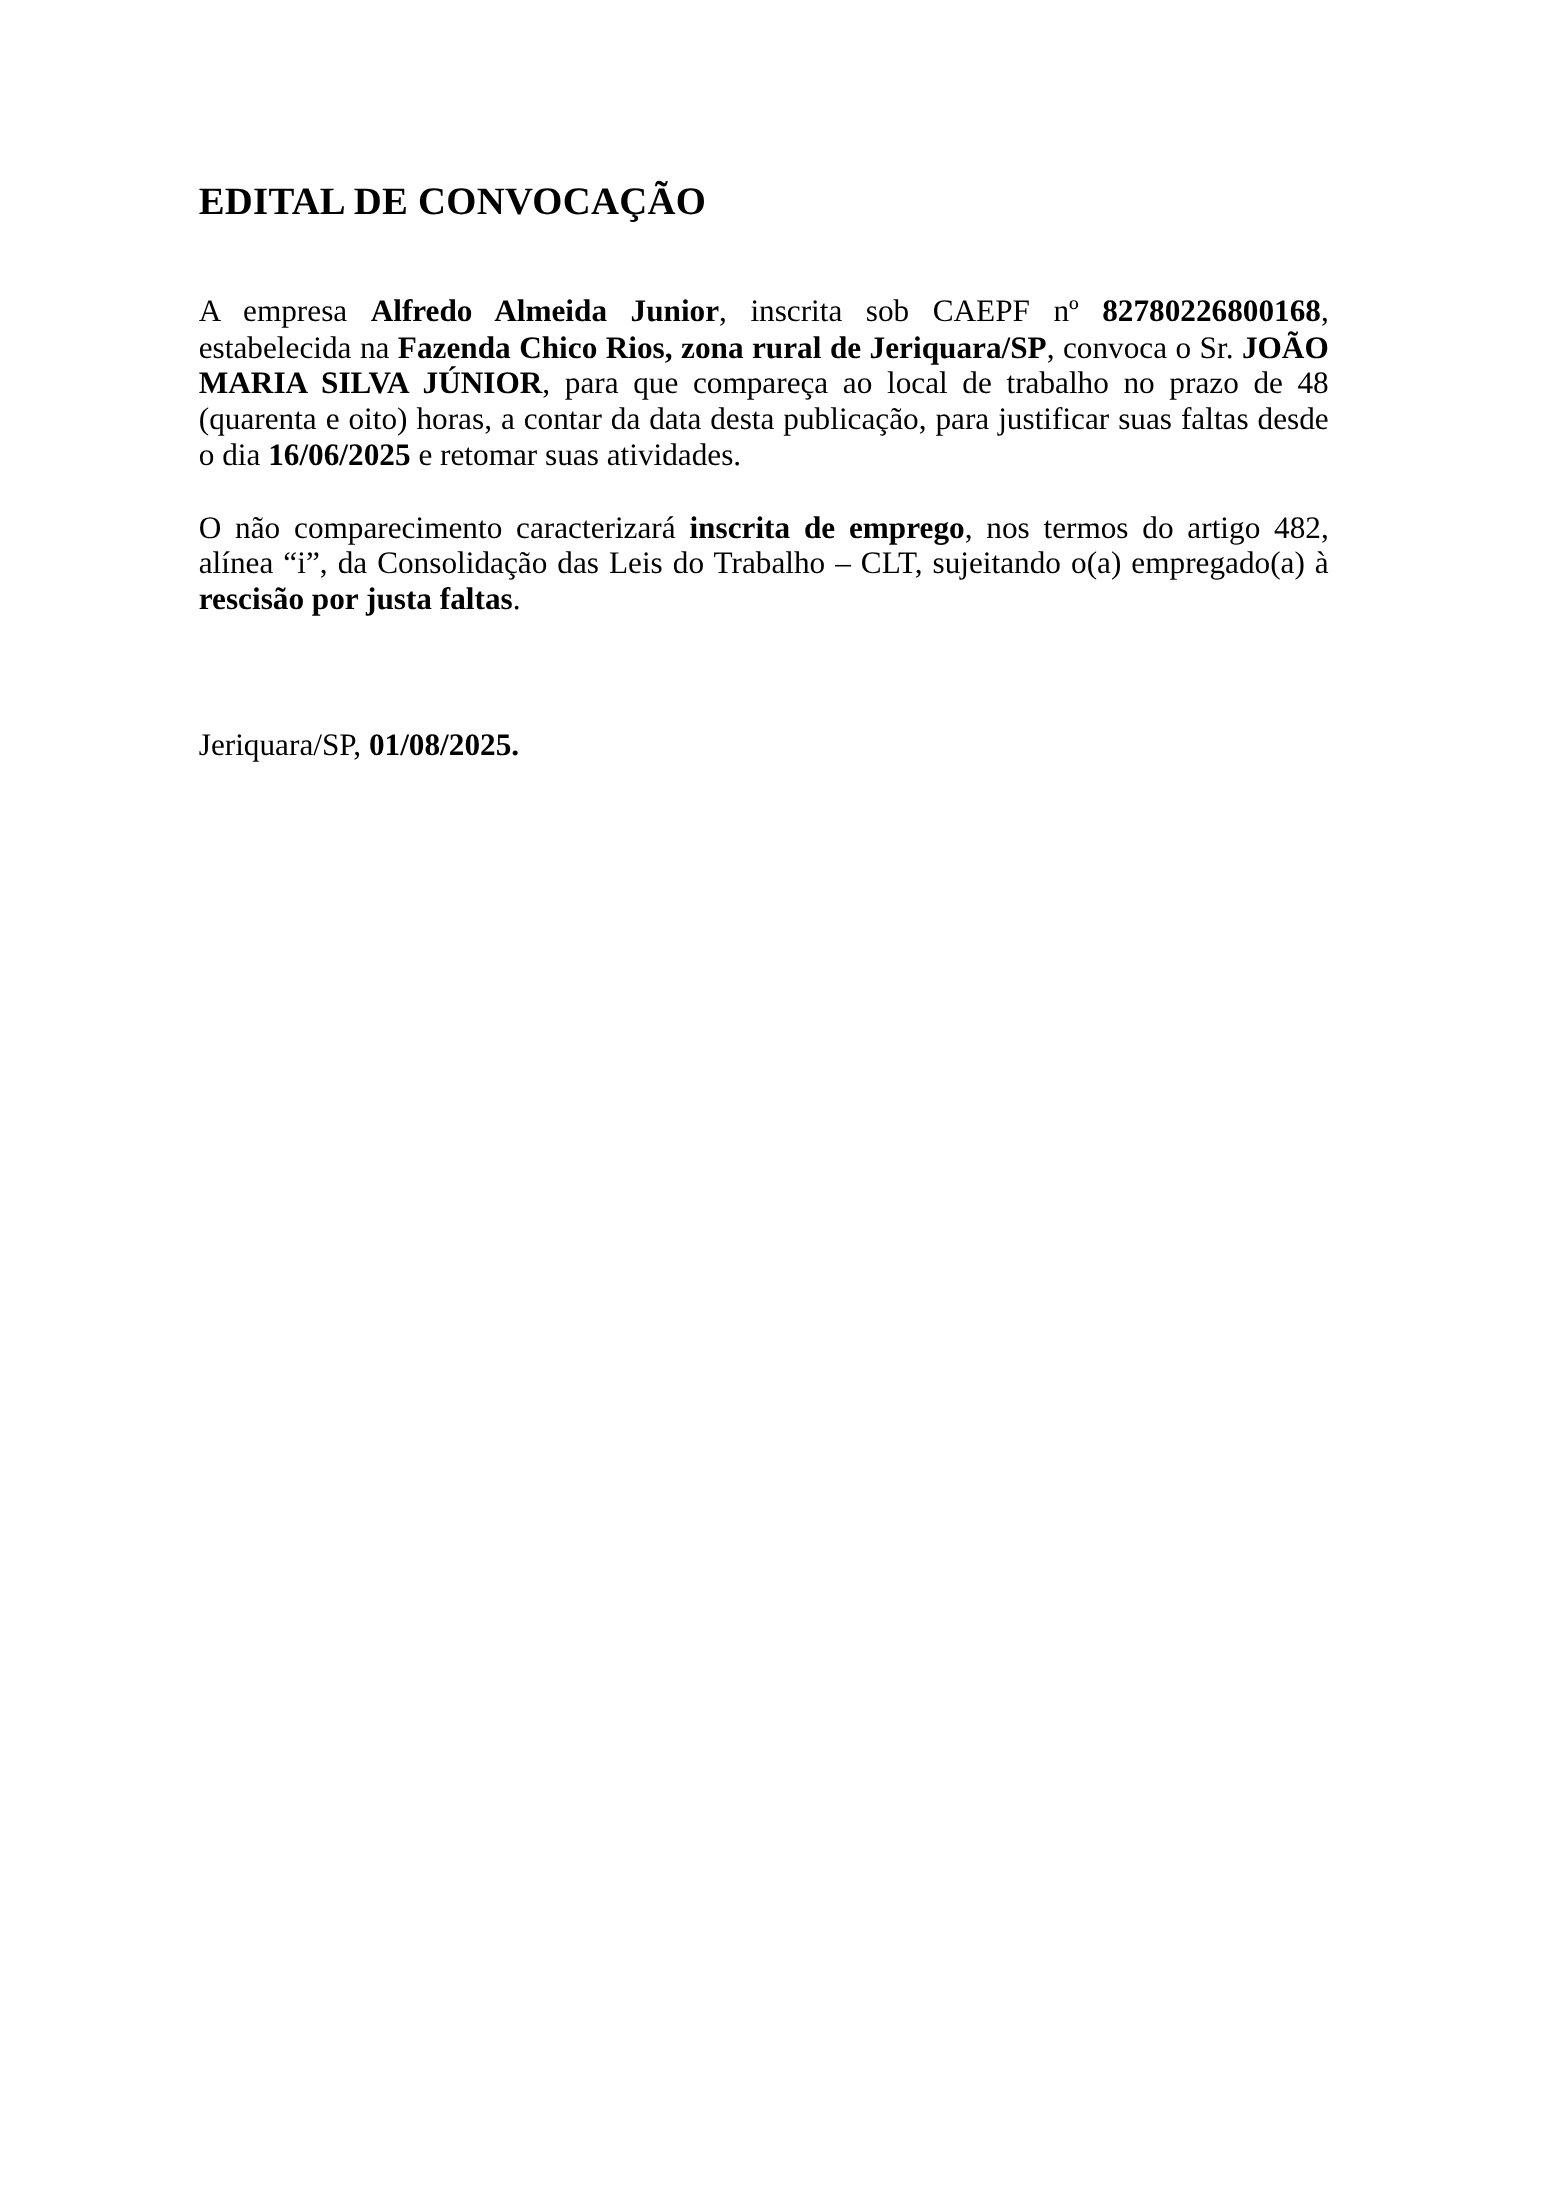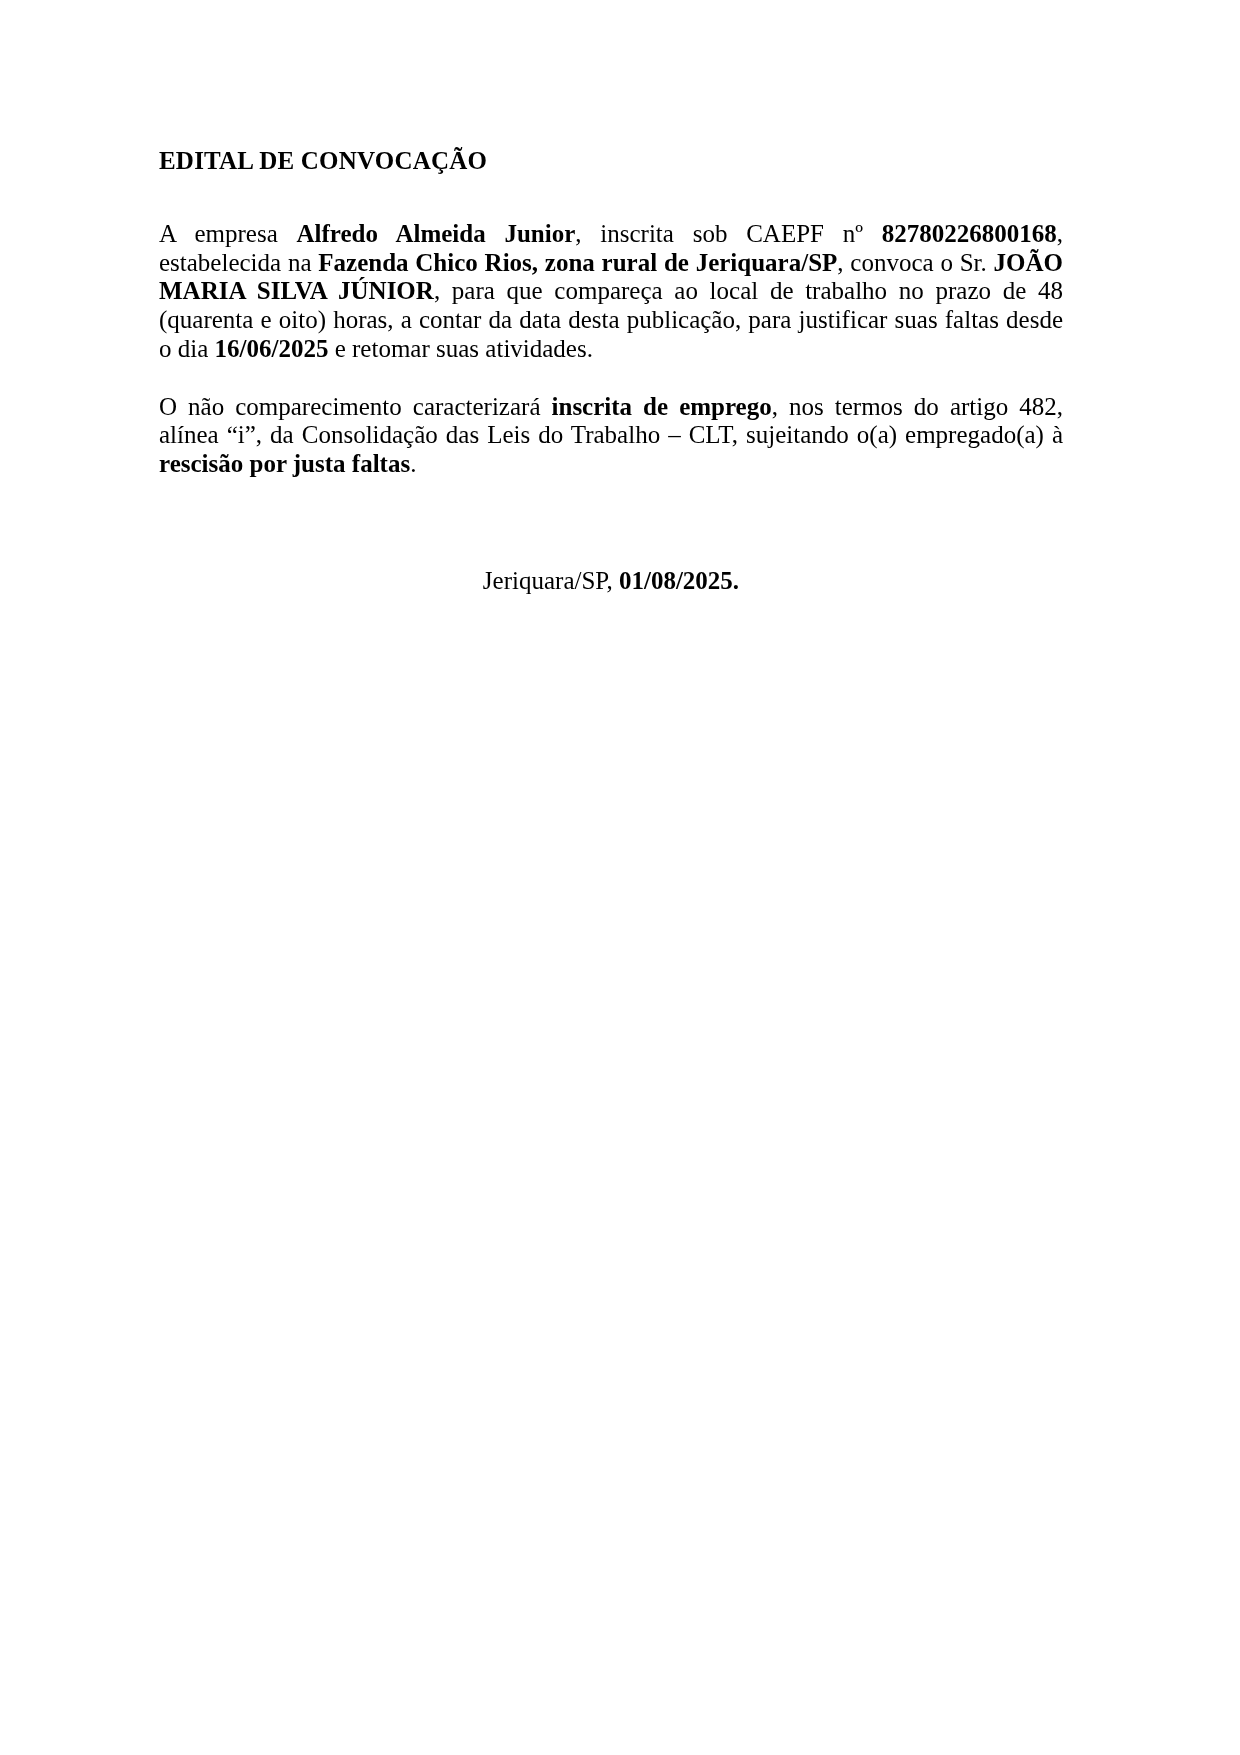--- a/index.html
+++ b/index.html
@@ -19,36 +19,36 @@
     position: absolute;
     left: 159px;
     top: 146px;
     width: 904px;
     font-family: "Liberation Serif", "DejaVu Serif", serif;
     font-size: 25px;
     color: #000000;
   }
   .doc-title {
     margin: 0;
-    font-size: 25px;
+    font-size: 31px;
     font-weight: bold;
     line-height: 29px;
     letter-spacing: 0.2px;
   }
   .para {
     margin: 0;
     line-height: 28.7px;
     text-align: justify;
   }
-  .para-1 { margin-top: 45px; }
+  .para-1 { margin-top: 61px; }
   .para-2 { margin-top: 29px; }
   .date-line {
     margin: 88px 0 0 0;
     line-height: 28.7px;
-    text-align: center;
+    text-align: left;
   }
   .bold-run { font-weight: bold; }
 </style>
 </head>
 <body>
 
 <div class="page">
   <div class="content">
     <h1 class="doc-title">EDITAL DE CONVOCAÇÃO</h1>
     <p class="para para-1"><span>A empresa </span><span class="bold-run">Alfredo Almeida Junior</span><span>, inscrita sob CAEPF nº </span><span class="bold-run">82780226800168</span><span>, estabelecida na </span><span class="bold-run">Fazenda Chico Rios, zona rural de Jeriquara/SP</span><span>, convoca o Sr. </span><span class="bold-run">JOÃO MARIA SILVA JÚNIOR</span><span>, para que compareça ao local de trabalho no prazo de 48 (quarenta e oito) horas, a contar da data desta publicação, para justificar suas faltas desde o dia </span><span class="bold-run">16/06/2025</span><span> e retomar suas atividades.</span></p>

